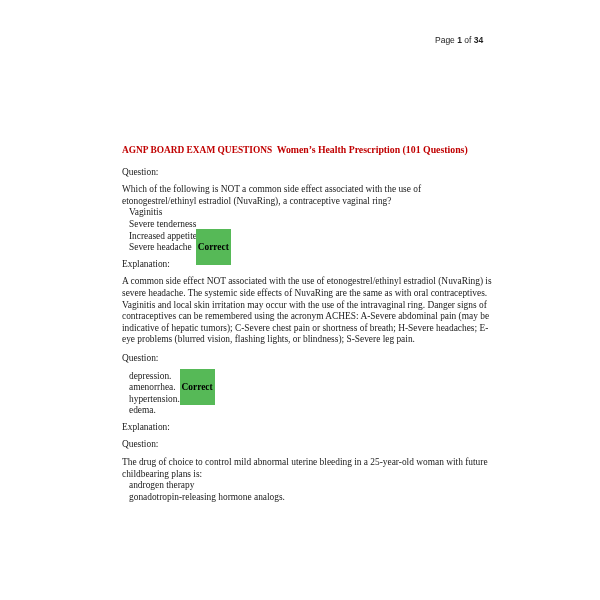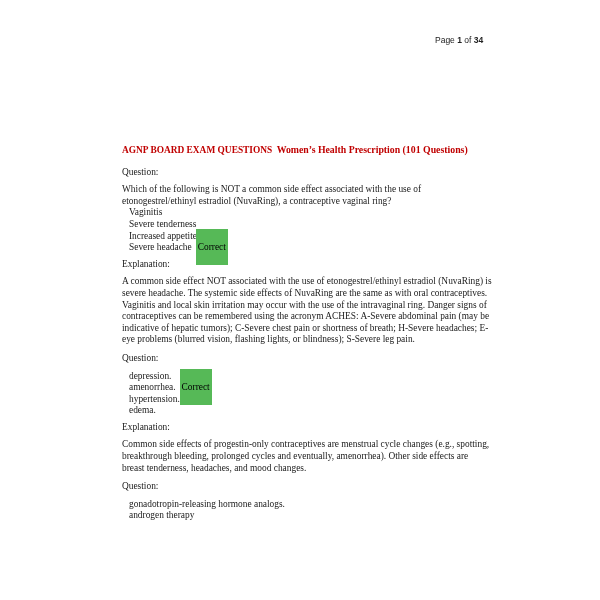--- a/index.html
+++ b/index.html
@@ -53,21 +53,21 @@
       list-style: none;
     }
     .options li {
       margin: 0;
       padding-left: 7px;
     }
     .correct-badge {
       background: #5cb85c;
       background: #56b957;
       color: #000;
-      font-weight: normal;
+      font-weight: bold;
       padding: 13px 2px;
       margin-left: 4px;
       text-align: center;
     }
     .block { margin-bottom: 6px; }
     .expl { margin-bottom: 7px; }
   </style>
 </head>
 <body>
 
@@ -94,23 +94,23 @@
 
   <div class="block">
     <div class="section-heading">Question:</div>
     <ul class="options">
       <li><span>depression.</span></li>
       <li><span>amenorrhea.</span><span class="correct-badge">Correct</span></li>
       <li><span>hypertension.</span></li>
       <li><span>edema.</span></li>
     </ul>
     <div class="section-heading">Explanation:</div>
-    <p class="para expl">Common side effects of progestin-only contraceptives are menstrual cycle changes (e.g., spotting, breakthrough bleeding, prolonged cycles and eventually, amenorrhea). Other side effects are breast tenderness, headaches, and mood changes.</p>
   </div>
 
   <div class="block">
     <div class="section-heading">Question:</div>
+    <p class="para">The drug of choice to control mild abnormal uterine bleeding in a 25-year-old woman with future childbearing plans is:</p>
     <ul class="options">
+      <li><span>androgen therapy</span></li>
       <li><span>gonadotropin-releasing hormone analogs.</span></li>
-      <li><span>androgen therapy</span></li>
     </ul>
   </div>
 </div>
 
 </body></html>

